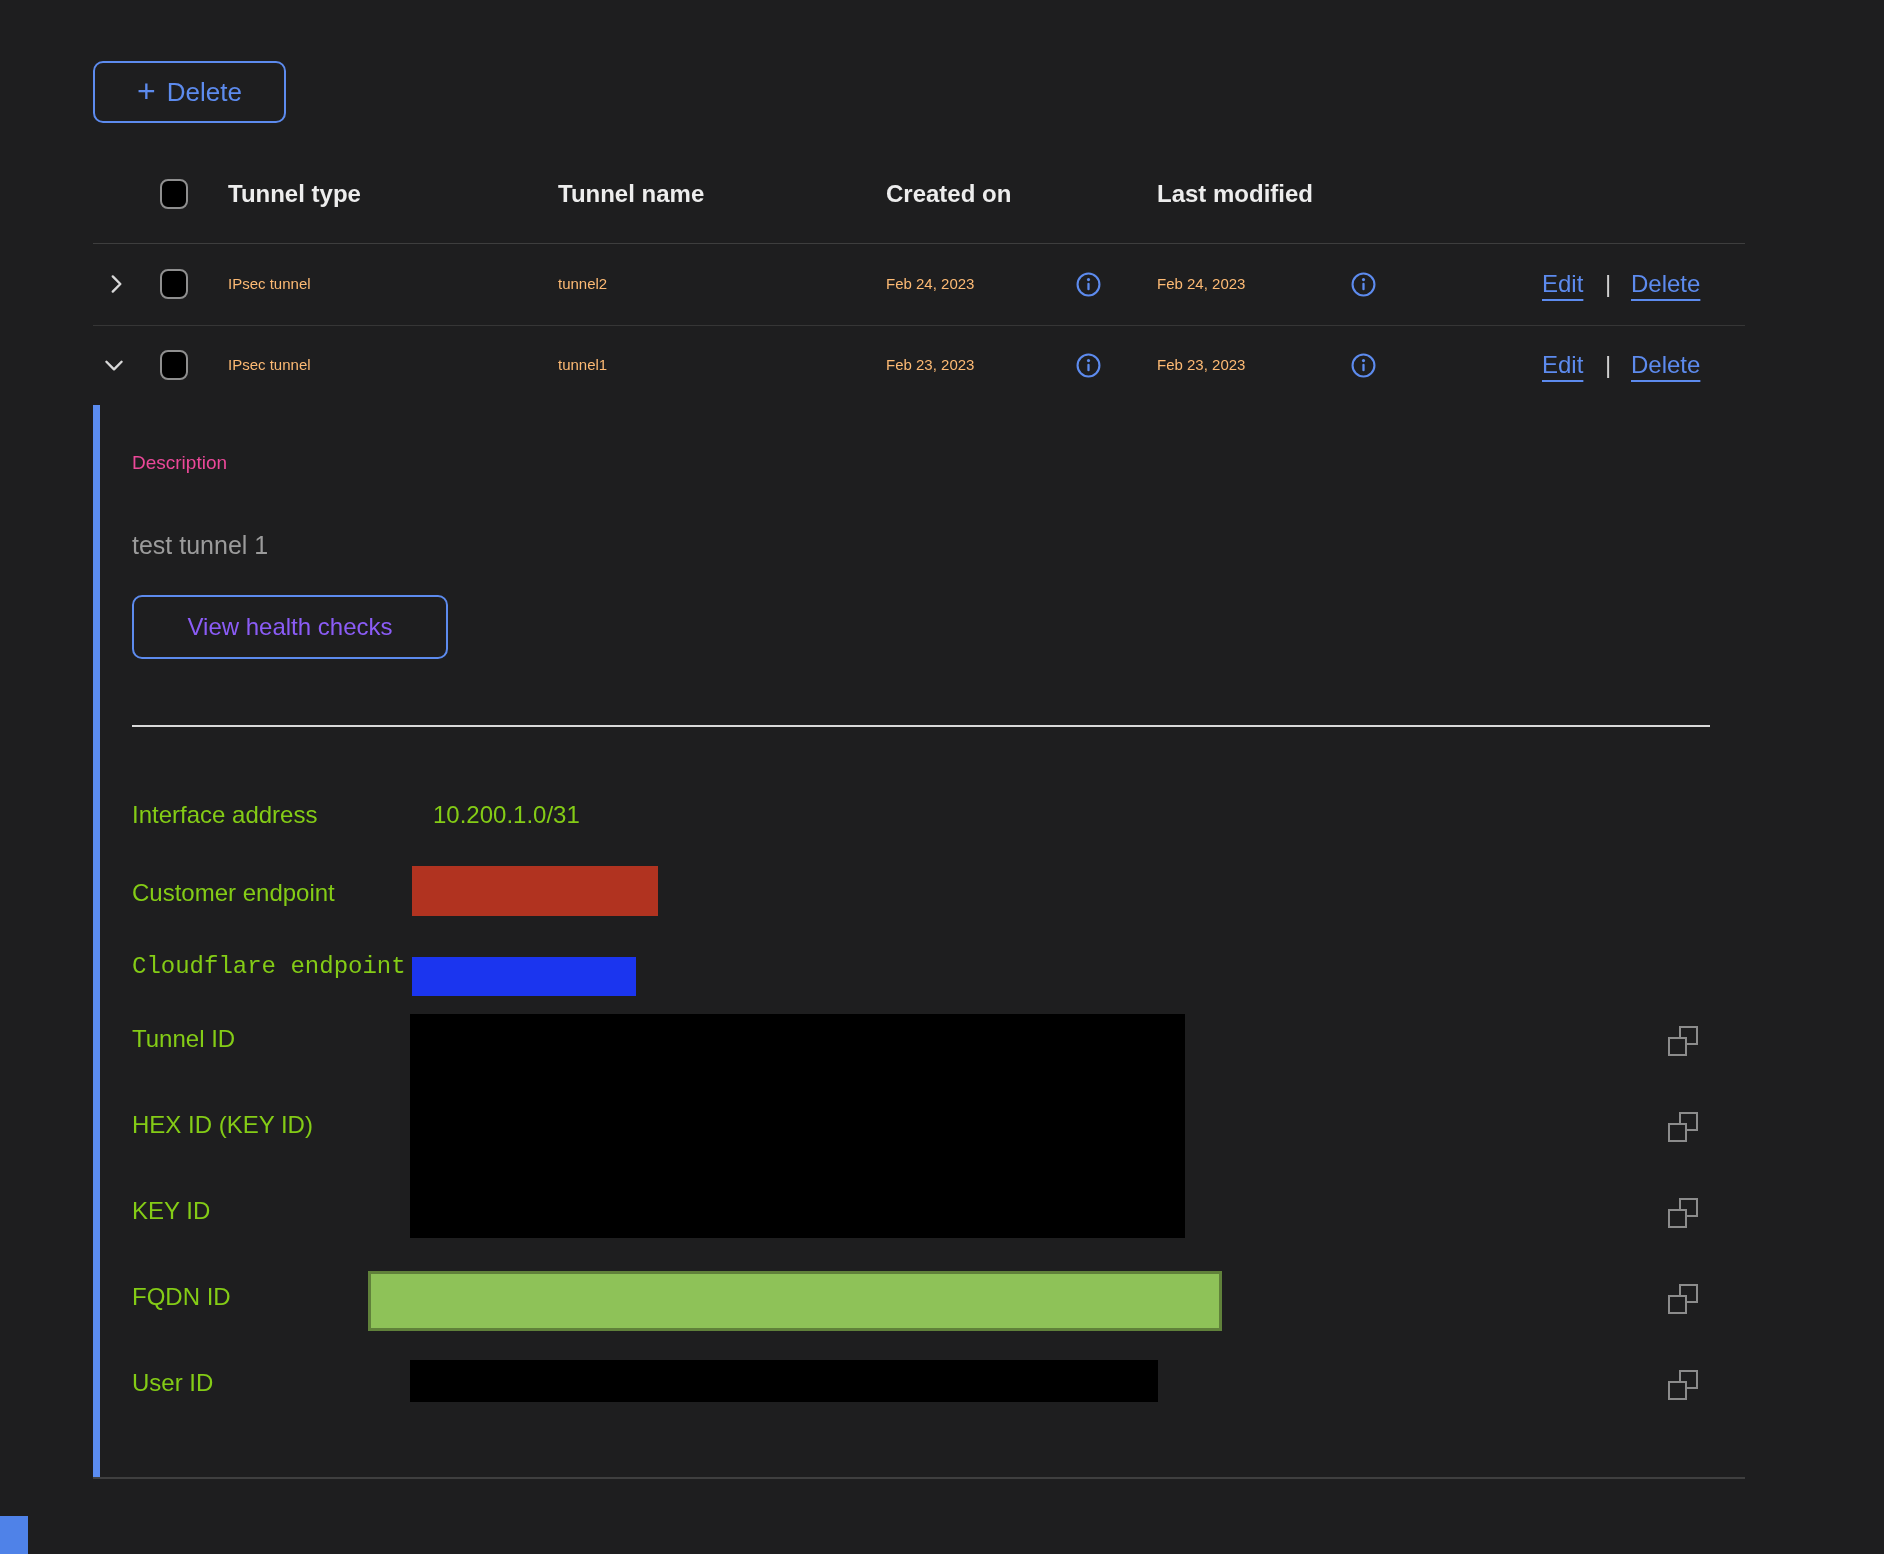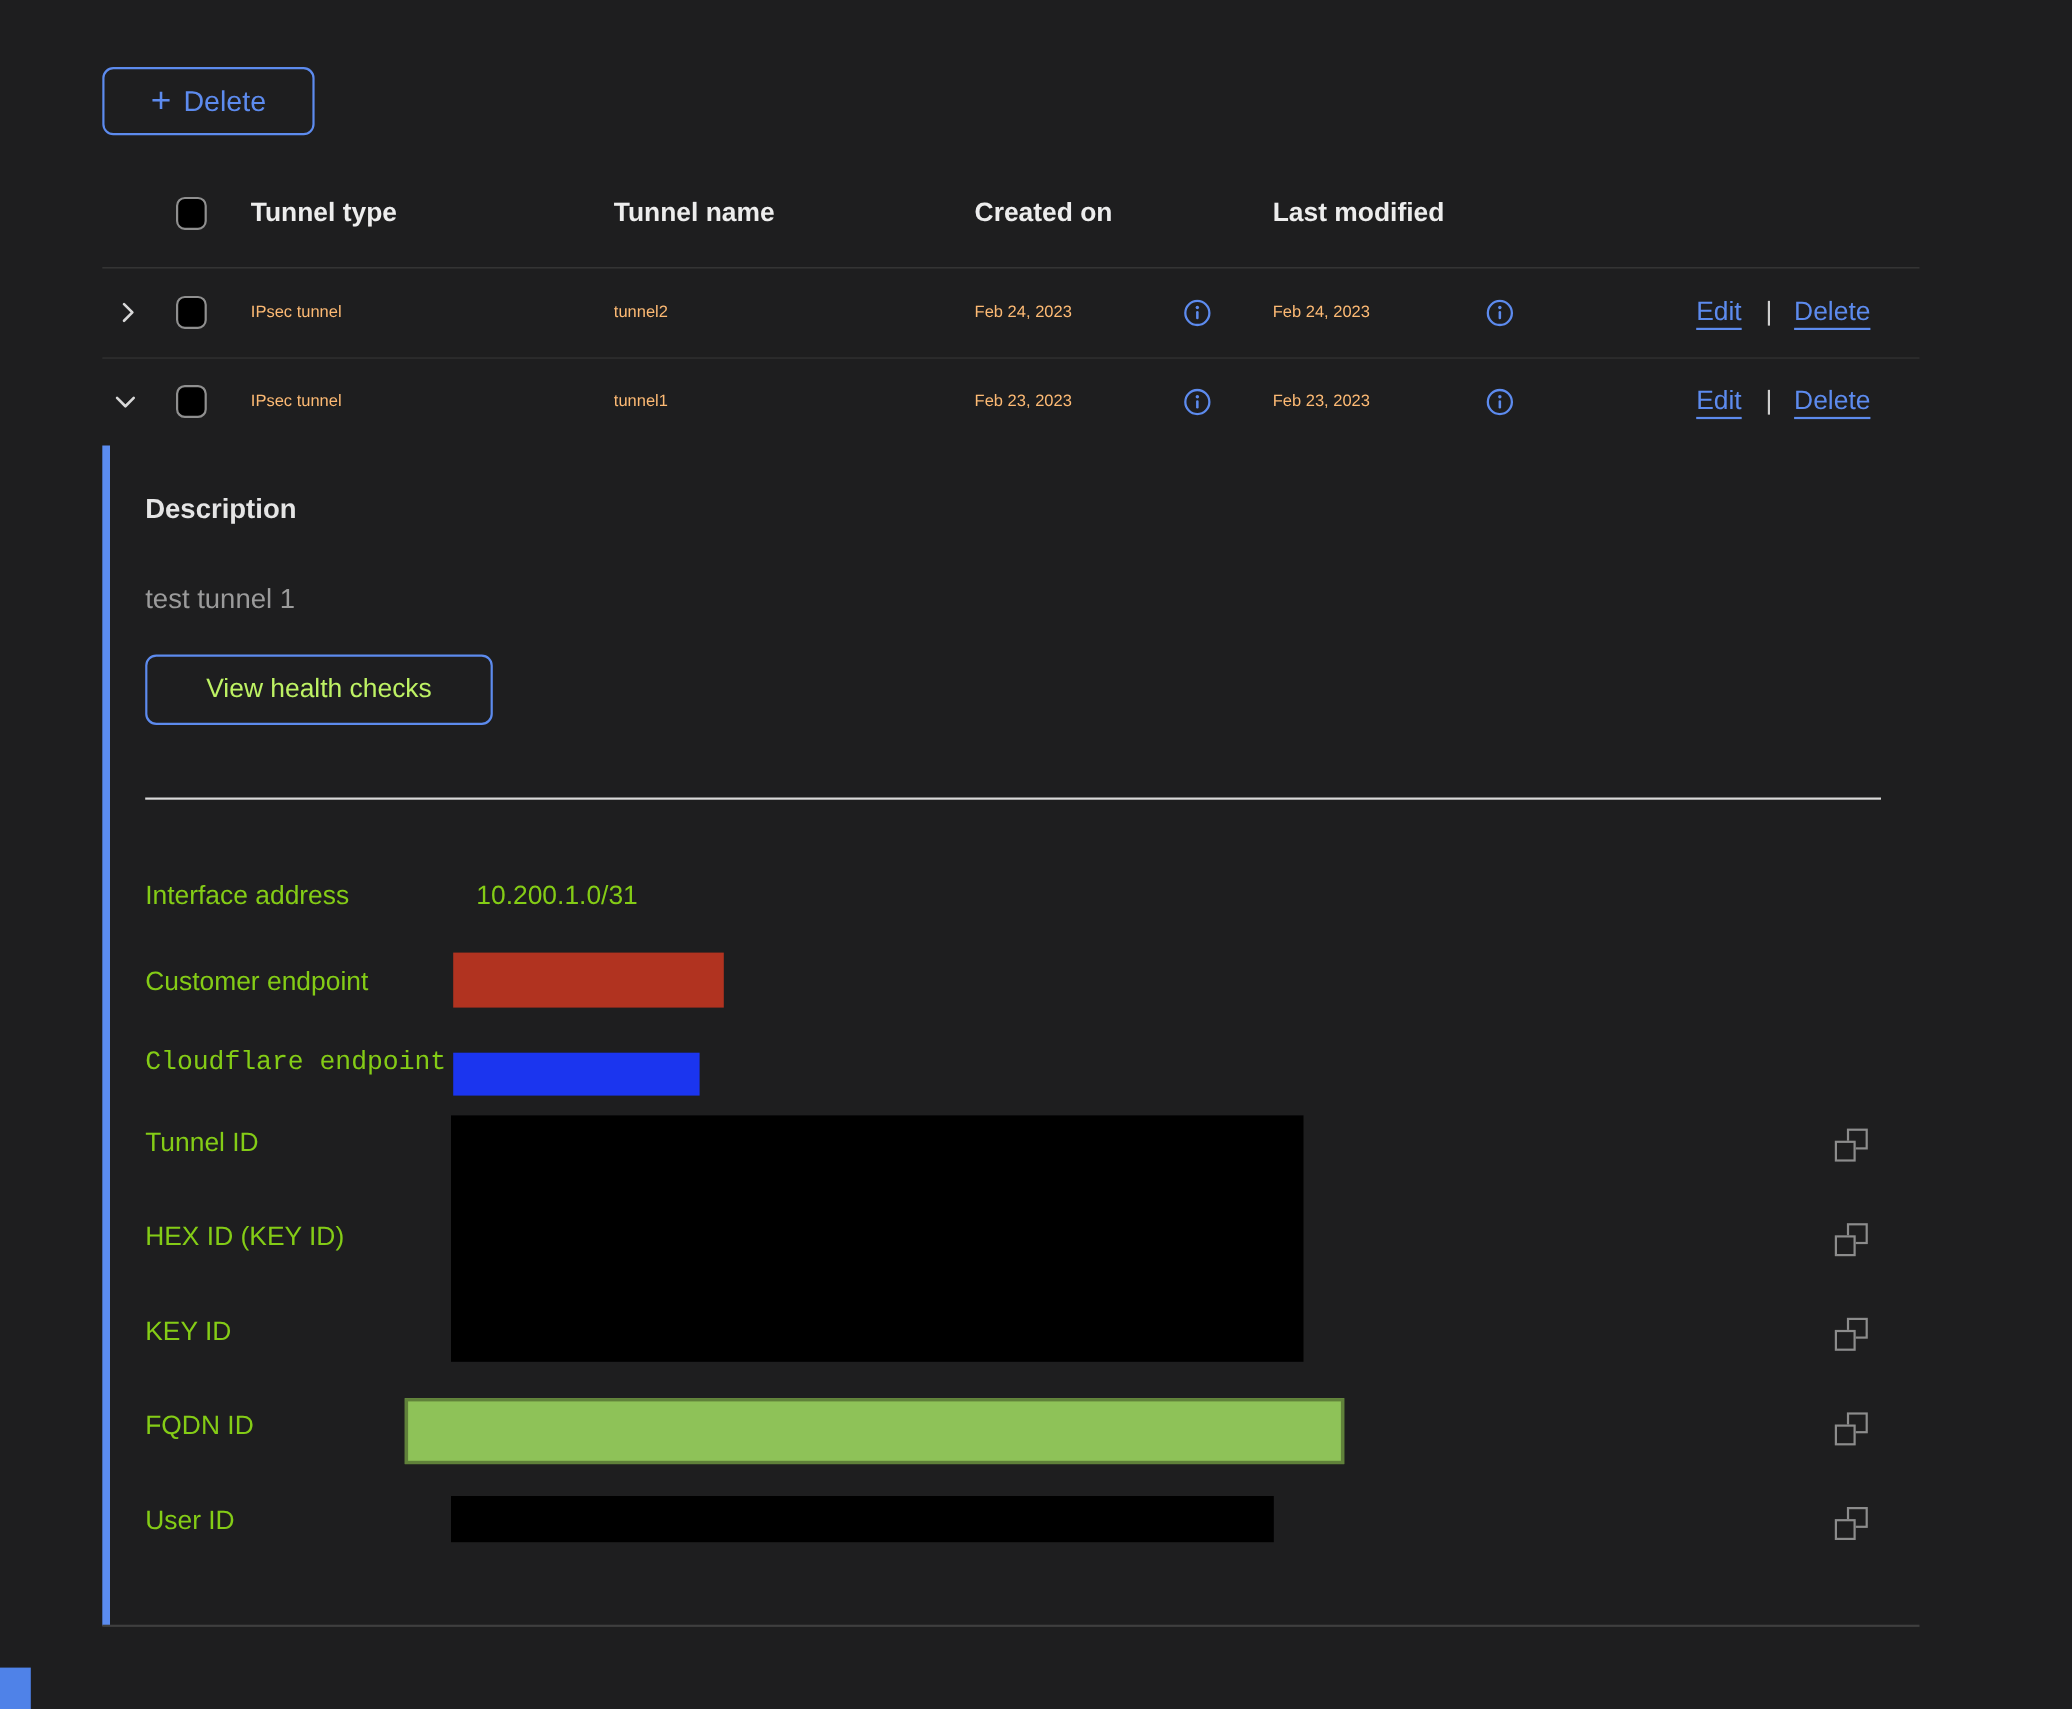--- a/index.html
+++ b/index.html
@@ -31,26 +31,26 @@
   .chev { cursor:pointer; }
   .info-icon { cursor:pointer; }
   .link { font-size:24px; color:#5d8bee; line-height:30px; text-decoration:underline;
           text-decoration-thickness:2px; text-underline-offset:7px; cursor:pointer; white-space:nowrap; }
   .pipe { font-size:24px; color:#cfcfcf; line-height:30px; }
 
   
   .panel { left:93px; top:405px; width:1652px; height:1073px; box-sizing:border-box;
            border-left:7px solid #5b8cf0; }
   .p-label { font-size:24px; color:#84cc16; line-height:30px; white-space:nowrap; }
-  .p-desc-label { left:32px; top:43px; font-size:25px; font-weight:700; color:#e5e5e5; line-height:30px; }
+  .p-desc-label { left:32px; top:43px; font-size:19px; font-weight:400; color:#ec4899; line-height:30px; }
   .p-desc-text  { left:32px; top:125px; font-size:25px; color:#9b9b9b; line-height:30px; }
   .health-btn {
     left:32px; top:190px; width:316px; height:64px; box-sizing:border-box;
     border:2px solid #5d8bee; border-radius:10px; background:transparent;
-    color:#bef264; font-size:24px; font-family:inherit; cursor:pointer;
+    color:#8b5cf6; font-size:24px; font-family:inherit; cursor:pointer;
   }
   .light-divider { left:32px; top:320px; width:1578px; height:2px; background:#d9d9d9; }
 
   .lbl-interface { left:32px; top:395px; }
   .val-interface { left:333px; top:395px; }
   .lbl-customer  { left:32px; top:473px; }
   .lbl-cloudflare{ left:32px; top:547px;font-family:Liberation Mono, monospace; }
   .lbl-tunnelid  { left:32px; top:619px; }
   .lbl-hexid     { left:32px; top:705px; }
   .lbl-keyid     { left:32px; top:791px; }

